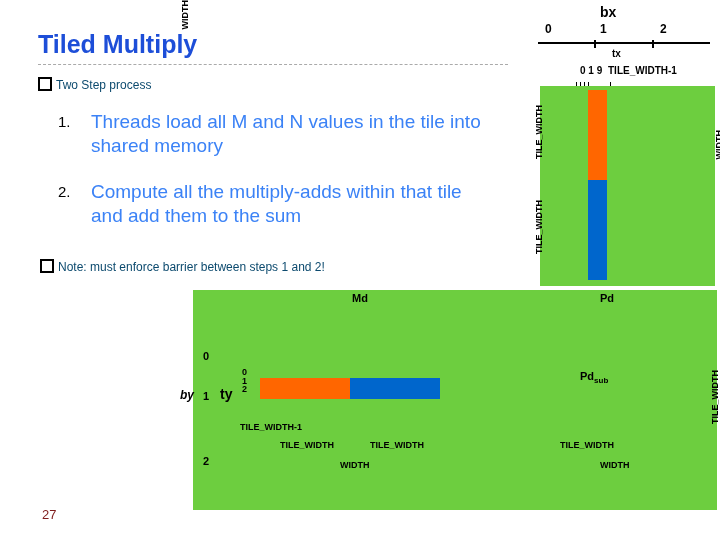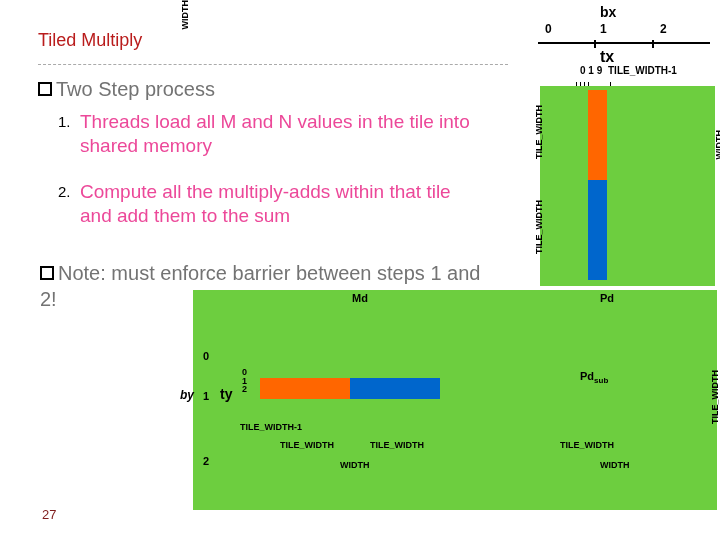--- a/index.html
+++ b/index.html
@@ -1,23 +1,23 @@
 <!DOCTYPE html>
 <html><head>
 <meta charset="utf-8">
 <style>
   * { box-sizing: border-box; margin: 0; padding: 0; }
   body { width: 720px; height: 540px; font-family: Arial, sans-serif; position: relative; background: #fff; overflow: hidden; }
   .slide { width: 720px; height: 540px; position: relative; }
-  .title { position: absolute; left: 38px; top: 30px; font-size: 18px; color: #b91c1c; font-weight: 400; }
+  .title { position: absolute; left: 38px; top: 30px; font-size: 25px; color: #1d4ed8; font-weight: 700; }
   .hr { position: absolute; left: 38px; top: 64px; width: 470px; border-top: 1px dashed #aaa; }
-  .bullet-main { position: absolute; font-size: 20px; color: #737373; }
+  .bullet-main { position: absolute; font-size: 12px; color: #0c4a6e; }
   .bm1 { left: 38px; top: 78px; }
   .ckbox { display: inline-block; width: 14px; height: 14px; border: 2px solid #000; vertical-align: middle; margin-right: 4px; position: relative; top: -2px; }
-  .sub { position: absolute; font-size: 19px; color: #ec4899; line-height: 1.25; }
+  .sub { position: absolute; font-size: 19px; color: #3b82f6; line-height: 1.25; margin-left: 11px; }
   .sub1 { left: 80px; top: 110px; width: 400px; }
   .sub2 { left: 80px; top: 180px; width: 400px; }
   .num { position: absolute; font-size: 15px; color: #000; }
   .n1 { left: 58px; top: 113px; }
   .n2 { left: 58px; top: 183px; }
   .bm2 { left: 40px; top: 260px; width: 460px; line-height: 1.3; }
   .pagenum { position: absolute; left: 42px; bottom: 18px; font-size: 13px; color: #7f1d1d; }
 
   
   .diag { position: absolute; left: 180px; top: 0px; width: 540px; height: 540px; pointer-events: none; }
@@ -29,21 +29,21 @@
   .bl-top { left: 408px; top: 180px; width: 15px; height: 100px; }
   .or-t2 { left: 423px; top: 90px; width: 4px; height: 90px; }
   .bl-t2 { left: 423px; top: 180px; width: 4px; height: 100px; }
 
   
   .lbl { position: absolute; font-size: 12px; color: #000; font-weight: bold; }
   .lbl-bx { left: 420px; top: 4px; font-size: 14px; }
   .lbl-0 { left: 365px; top: 22px; font-size: 12px; font-weight: bold;}
   .lbl-1c { left: 420px; top: 22px; font-size: 12px; font-weight: bold;}
   .lbl-2c { left: 480px; top: 22px; font-size: 12px; font-weight: bold;}
-  .lbl-tx { left: 420px; top: 48px; font-size: 16px; }
+  .lbl-tx { left: 432px; top: 48px; font-size: 10px; }
   .lbl-tw { left: 428px; top: 65px; font-size: 10px; }
   .lbl-012 { left: 400px; top: 65px; font-size: 10px; }
 
   
   .vlabel { position: absolute; font-size: 9px; writing-mode: vertical-rl; transform: rotate(180deg); color: #000; font-weight: bold;}
   .vl1 { left: 354px; top: 105px; }
   .vl2 { left: 354px; top: 200px; }
   .vr1 { left: 534px; top: 130px; color:#000; }
 
   

